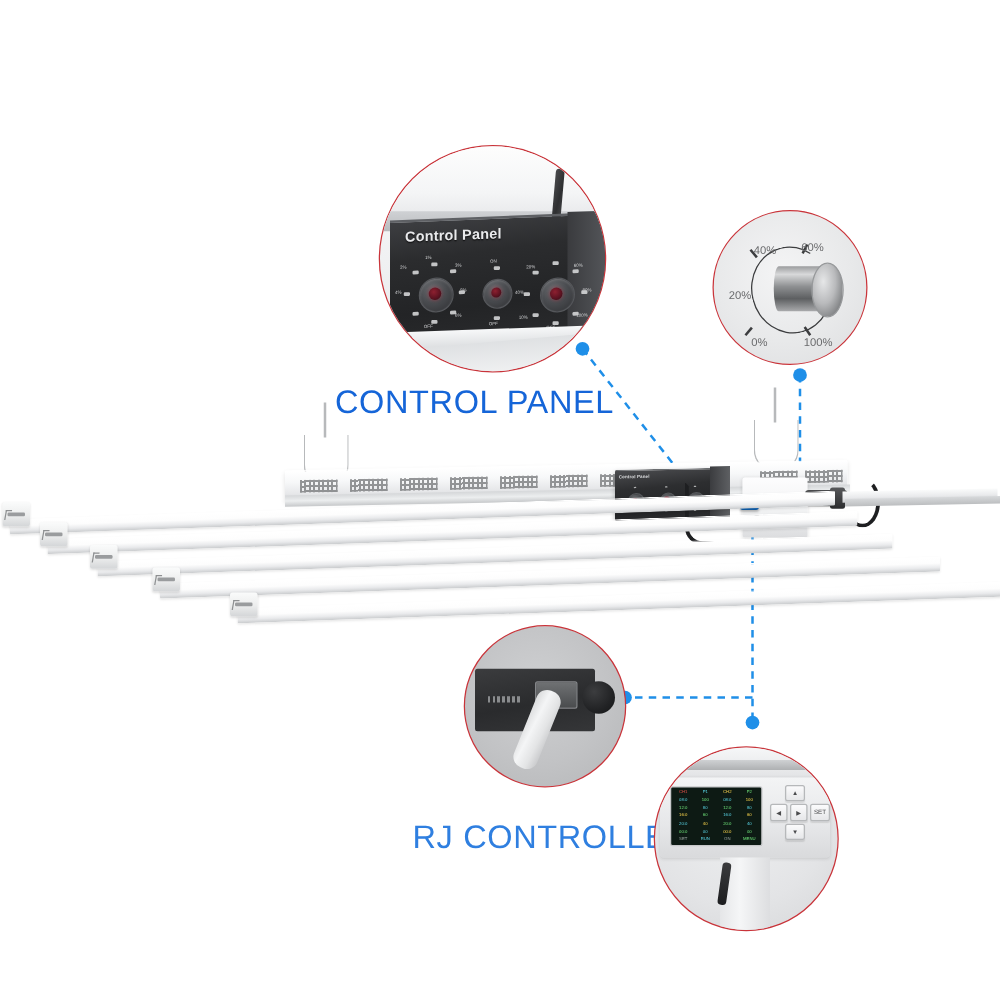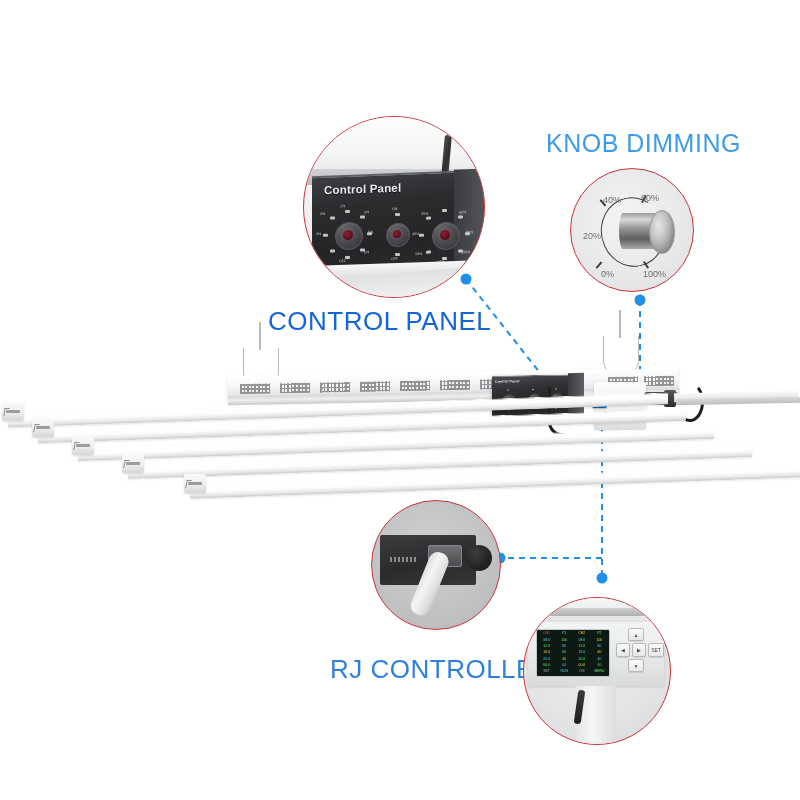--- a/index.html
+++ b/index.html
@@ -535,21 +535,20 @@
     <circle cx="640" cy="300" r="5.5" fill="#1f8fe8"></circle>
     <circle cx="640" cy="408" r="5" fill="#1f8fe8"></circle>
 
     <line x1="602" y1="416" x2="602" y2="578" stroke="#1f8fe8" stroke-width="2" stroke-dasharray="6 5"></line>
     <line x1="602" y1="558" x2="500" y2="558" stroke="#1f8fe8" stroke-width="2" stroke-dasharray="6 5"></line>
     <circle cx="500" cy="558" r="5.5" fill="#1f8fe8"></circle>
     <circle cx="602" cy="578" r="5.5" fill="#1f8fe8"></circle>
     <circle cx="600" cy="410" r="5" fill="#1f8fe8"></circle>
   </svg>
 
-  <div class="callout-label" id="label-knob-dimming">KNOB DIMMING</div>
 
   <div class="callout-label" id="label-control-panel">CONTROL PANEL</div>
 
   <div class="callout-label" id="label-rj-controller">RJ CONTROLLER</div>
 
   <div class="detail-circle" id="circle-control-panel">
     <div class="cp-wall"></div>
     <div class="cp-wall2"></div>
     <div class="cp-antenna"></div>
     <div class="cp-body"></div>

